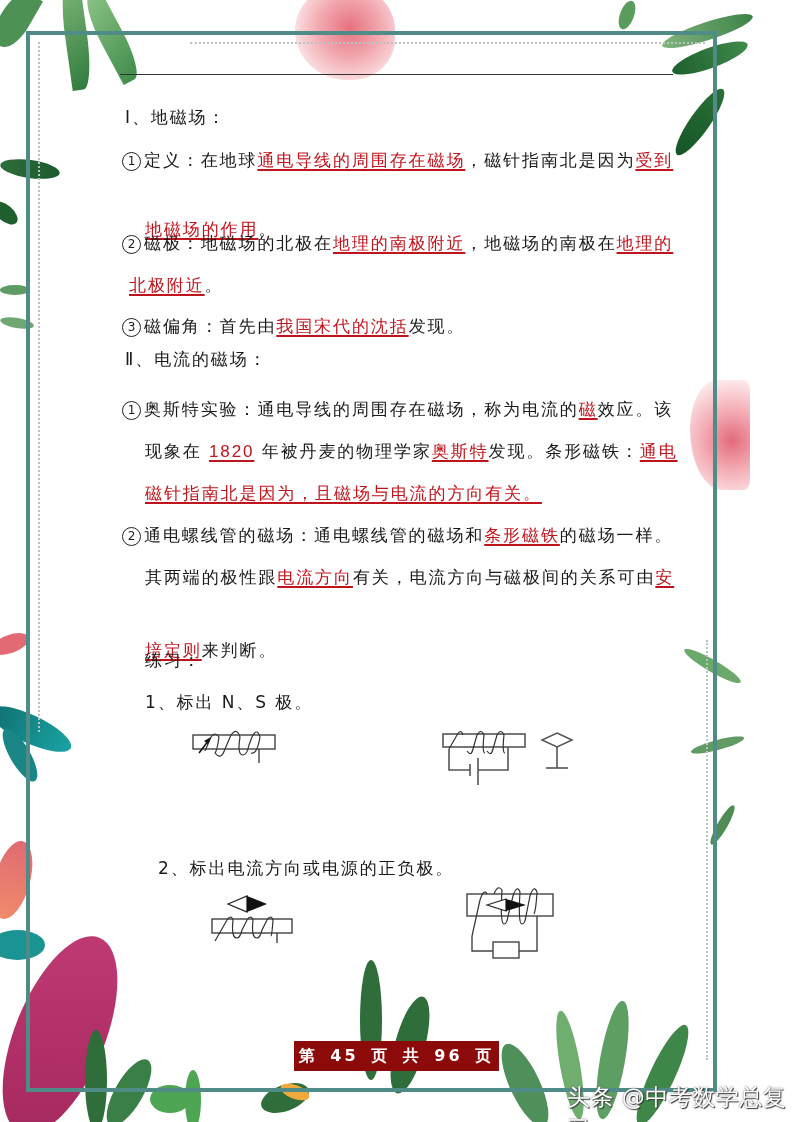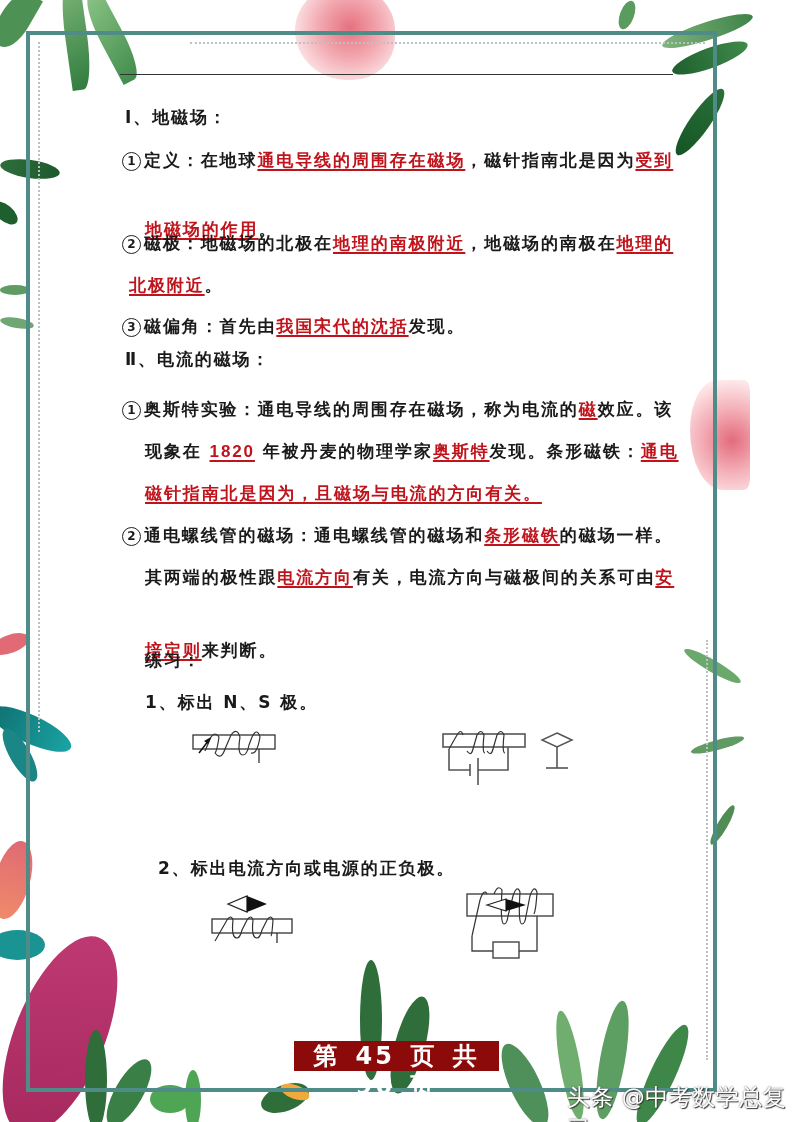--- a/index.html
+++ b/index.html
@@ -4,24 +4,24 @@
 <style>
   html,body{margin:0;padding:0;}
   body{width:793px;height:1122px;position:relative;overflow:hidden;background:#ffffff;
        font-family:"DejaVu Sans","Liberation Sans",sans-serif;}
   .deco{position:absolute;pointer-events:none;}
   .leaf{position:absolute;border-radius:50% 0 50% 0;}
   .frame-line{position:absolute;background:#4f8c87;}
   .dots-h{position:absolute;height:0;border-top:2px dotted #b9c2c4;}
   .dots-v{position:absolute;width:0;border-left:2px dotted #b9c2c4;}
   .rule{position:absolute;left:120px;top:74px;width:553px;height:0;border-top:1.5px solid #333;}
-  .line{position:absolute;font-size:17px;font-weight:bold;color:#1a1a1a;letter-spacing:1.9px;white-space:nowrap;line-height:22px;}
+  .line{position:absolute;font-size:17px;font-weight:normal;color:#1a1a1a;letter-spacing:1.9px;white-space:nowrap;line-height:22px;}
   .hl{color:#c0141c;text-decoration:underline;text-decoration-color:#c0141c;text-underline-offset:3px;text-decoration-thickness:1.5px;}
   .num{display:inline-block;width:17px;height:17px;border:1.5px solid #222;border-radius:50%;font-size:12px;line-height:17px;text-align:center;letter-spacing:0;margin-right:3px;vertical-align:1px;}
-  .page-badge{position:absolute;left:294px;top:1041px;width:205px;height:30px;background:#8d0a0a;color:#fff;font-size:24px;font-weight:bold;line-height:30px;text-align:center;letter-spacing:3px;word-spacing:4px;}
+  .page-badge{position:absolute;left:294px;top:1041px;width:205px;height:30px;background:#8d0a0a;color:#fff;font-size:16px;font-weight:bold;line-height:30px;text-align:center;letter-spacing:3px;word-spacing:4px;}
   .watermark{position:absolute;left:567px;top:1082px;font-size:23px;color:#fff;text-shadow:0 0 2px #555,1px 1px 1px #333;letter-spacing:0.5px;}
   svg.diag{position:absolute;overflow:visible;}
 </style>
 </head>
 <body>
 
 <div class="deco">
 
   <div class="leaf" style="left:65px;top:-20px;width:22px;height:110px;background:linear-gradient(160deg,#7fb87a,#2f7a3d);transform:rotate(-8deg);"></div>
   <div class="leaf" style="left:100px;top:-10px;width:24px;height:95px;background:linear-gradient(160deg,#8cc486,#3e8a4a);transform:rotate(-28deg);"></div>

